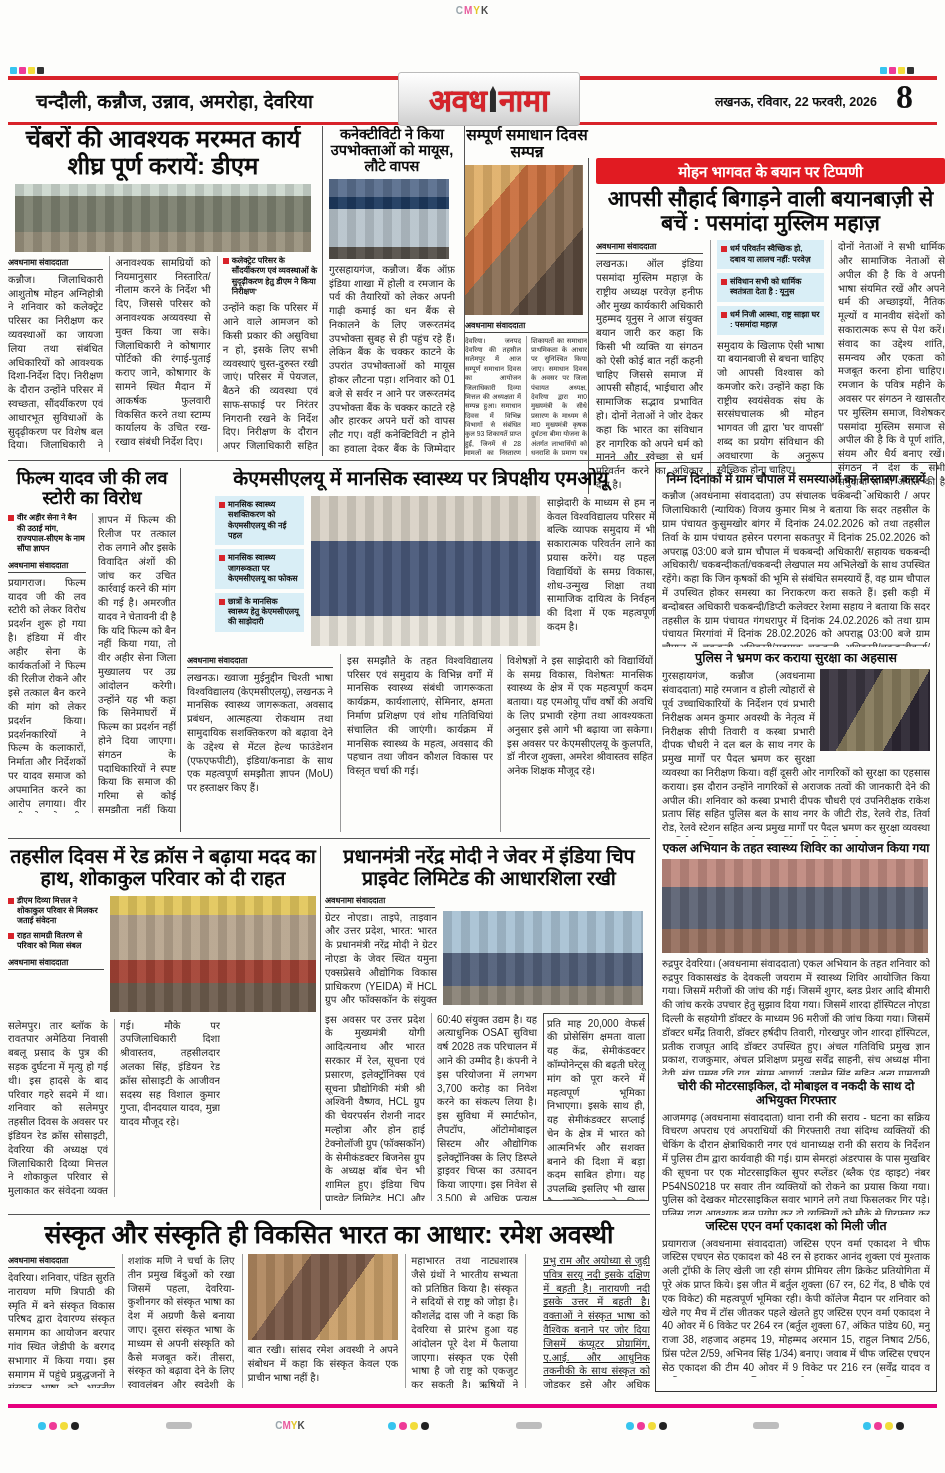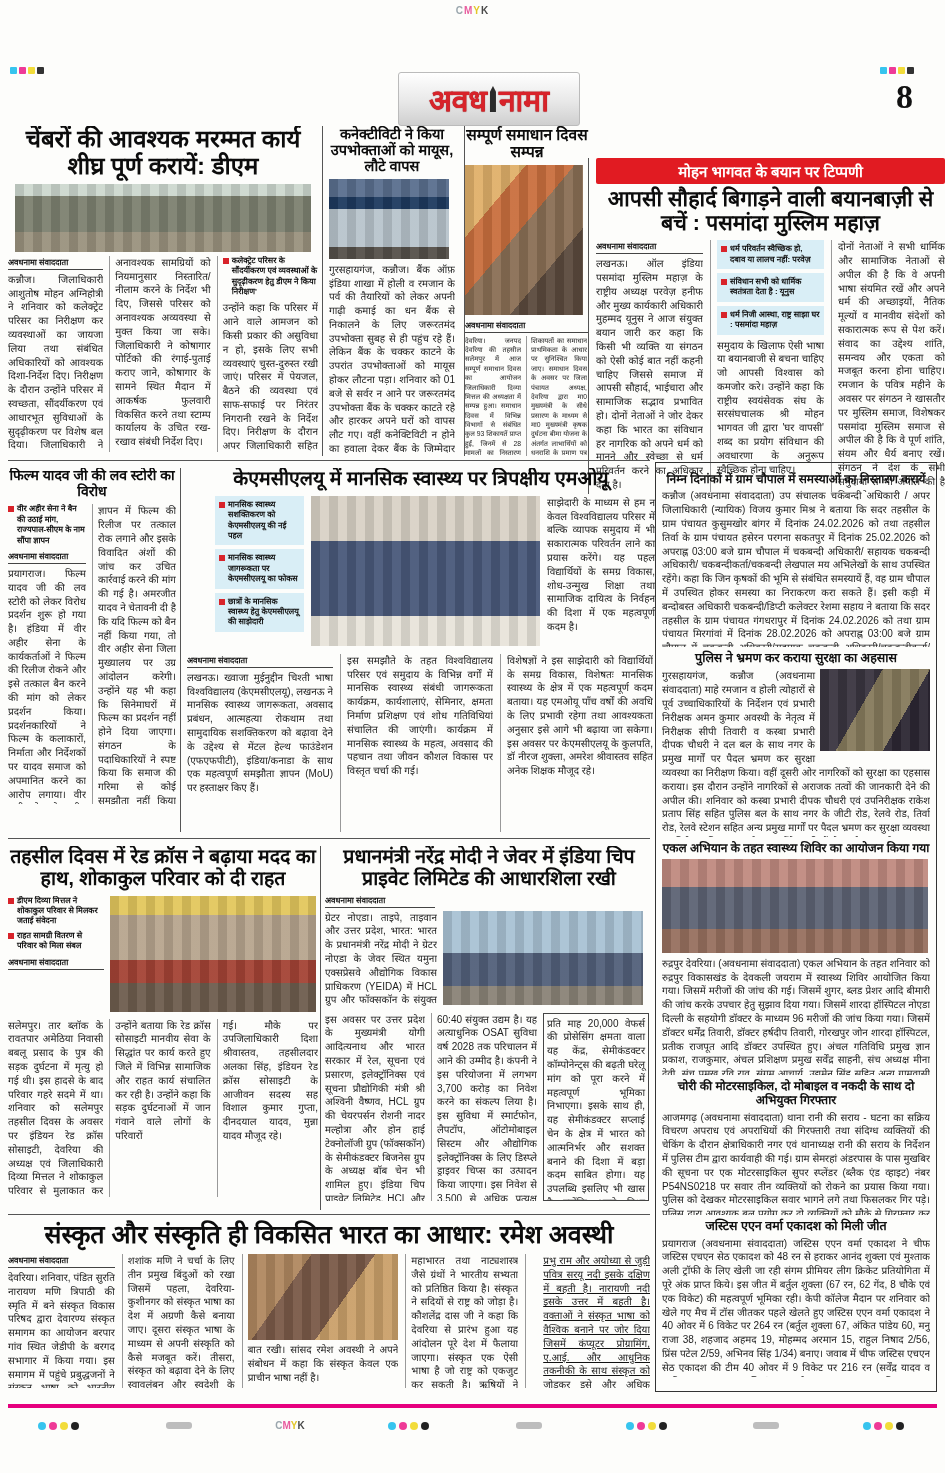--- a/index.html
+++ b/index.html
@@ -63,20 +63,24 @@
     <span class="cmyk-c">C</span><span class="cmyk-m">M</span><span class="cmyk-y">Y</span><span class="cmyk-k">K</span>
   </div>
 
   <div class="abs regmarks" style="left:10px;top:60px;">
     <span class="rm-c"></span><span class="rm-m"></span><span class="rm-y"></span><span class="rm-k"></span>
   </div>
   <div class="abs regmarks" style="left:880px;top:60px;">
     <span class="rm-c"></span><span class="rm-m"></span><span class="rm-y"></span><span class="rm-k"></span>
   </div>
 
+  <div class="abs mast">
+    <div class="mast-editions">चन्दौली, कन्नौज, उन्नाव, अमरोहा, देवरिया</div>
+    <div class="mast-date">लखनऊ, रविवार, 22 फरवरी, 2026</div>
+  </div>
   <div class="abs logo-box">
     <span class="logo-text">अवध</span>
       <span class="logo-minar"></span>
       <span class="logo-text">नामा</span>
   </div>
   <div class="abs pageno">8</div>
 
   <div class="abs" style="left:8px;top:126px;width:310px;height:330px;overflow:hidden;">
     <div class="hl" style="font-size:24px;">चेंबरों की आवश्यक मरम्मत कार्य शीघ्र पूर्ण करायें: डीएम</div>
     <div class="photo ph-a" style="width:296px;height:68px;margin:4px auto 4px;"></div>
@@ -143,21 +147,21 @@
       </div>
       <div class="crule" style="width:108px;padding-left:6px;">
         <div class="body-t">दोनों नेताओं ने सभी धार्मिक और सामाजिक नेताओं से अपील की है कि वे अपनी भाषा संयमित रखें और अपने धर्म की अच्छाइयों, नैतिक मूल्यों व मानवीय संदेशों को सकारात्मक रूप से पेश करें। संवाद का उद्देश्य शांति, समन्वय और एकता को मजबूत करना होना चाहिए। रमजान के पवित्र महीने के अवसर पर संगठन ने खासतौर पर मुस्लिम समाज, विशेषकर पसमांदा मुस्लिम समाज से अपील की है कि वे पूर्ण शांति, संयम और धैर्य बनाए रखें। संगठन ने देश के सभी समुदायों से भी अपील की है कि वे परस्पर सम्मान, भाईचारा और सामंजस्य बनाए रखें। धर्म निजी आस्था का विषय है और राष्ट्र सबका साझा घर है, जिसकी गरिमा बनाए रखना सबकी साझा जिम्मेदारी है।</div>
       </div>
     </div>
   </div>
 
   <div class="abs hr" style="left:8px;top:460px;width:642px;"></div>
 
   <div class="abs" style="left:8px;top:468px;width:168px;height:364px;overflow:hidden;">
-    <div class="hl" style="font-size:14px;">फिल्म यादव जी की लव स्टोरी का विरोध</div>
+    <div class="hl" style="font-size:18px;">फिल्म यादव जी की लव स्टोरी का विरोध</div>
     <div class="colrow" style="gap:6px;margin-top:5px;height:300px;">
       <div style="width:80px;">
         <div class="bullet">
             <span class="sq"></span>
             <span>वीर अहीर सेना ने बैन की उठाई मांग, राज्यपाल-सीएम के नाम सौंपा ज्ञापन</span>
           </div>
         <div class="byline">अवधनामा संवाददाता</div>
         <div class="body-t">प्रयागराज। फिल्म यादव जी की लव स्टोरी को लेकर विरोध प्रदर्शन शुरू हो गया है। हंडिया में वीर अहीर सेना के कार्यकर्ताओं ने फिल्म की रिलीज रोकने और इसे तत्काल बैन करने की मांग को लेकर प्रदर्शन किया। प्रदर्शनकारियों ने फिल्म के कलाकारों, निर्माता और निर्देशकों पर यादव समाज को अपमानित करने का आरोप लगाया। वीर अहीर सेना के राष्ट्रीय अध्यक्ष अमरजीत यादव ने प्रदर्शन के दौरान कार्यकर्ताओं संग राज्यपाल और मुख्यमंत्री को संबोधित एक ज्ञापन एसडीएम हंडिया को सौंपा।</div>
       </div>
       <div class="crule" style="width:80px;padding-left:5px;">
@@ -237,23 +241,20 @@
             <span class="sq"></span>
             <span>राहत सामग्री वितरण से परिवार को मिला संबल</span>
           </div>
         <div class="byline">अवधनामा संवाददाता</div>
       </div>
       <div class="photo ph-l" style="width:206px;height:116px;"></div>
     </div>
     <div class="colrow" style="gap:6px;margin-top:5px;height:178px;">
       <div style="width:100px;">
           <div class="body-t">सलेमपुर। तार ब्लॉक के रावतपार अमेठिया निवासी बबलू प्रसाद के पुत्र की सड़क दुर्घटना में मृत्यु हो गई थी। इस हादसे के बाद परिवार गहरे सदमे में था। शनिवार को सलेमपुर तहसील दिवस के अवसर पर इंडियन रेड क्रॉस सोसाइटी, देवरिया की अध्यक्ष एवं जिलाधिकारी दिव्या मित्तल ने शोकाकुल परिवार से मुलाकात कर संवेदना व्यक्त की तथा राहत सामग्री जिसमें किचन सेट, खाद्य, चादर, साबुन, पेस्ट, बरतन, तेल, सोलर लैम्प व मच्छरदानी प्रदान की। वहीं रोटरी क्लब ने कंबल भेंट कर अपना सहयोग किया। जिलाधिकारी ने कहा कि यह घटना अत्यंत दुखद है और</div>
-        </div>
-      <div class="crule" style="width:100px;padding-left:5px;">
-          <div class="body-t">उन्होंने बताया कि रेड क्रॉस सोसाइटी मानवीय सेवा के सिद्धांत पर कार्य करते हुए जिले में विभिन्न सामाजिक और राहत कार्य संचालित कर रही है। उन्होंने कहा कि सड़क दुर्घटनाओं में जान गंवाने वाले लोगों के परिवारों</div>
         </div>
       <div class="crule" style="width:100px;padding-left:5px;">
           <div class="body-t">गई। मौके पर उपजिलाधिकारी दिशा श्रीवास्तव, तहसीलदार अलका सिंह, इंडियन रेड क्रॉस सोसाइटी के आजीवन सदस्य सह विशाल कुमार गुप्ता, दीनदयाल यादव, मुन्ना यादव मौजूद रहे।</div>
         </div>
     </div>
   </div>
 
   <div class="abs vline" style="left:320px;top:846px;width:328px;height:364px;padding-left:4px;overflow:hidden;">
     <div class="hl" style="font-size:19.5px;">प्रधानमंत्री नरेंद्र मोदी ने जेवर में इंडिया चिप प्राइवेट लिमिटेड की आधारशिला रखी</div>
     <div class="byline" style="margin-top:4px;width:110px;">अवधनामा संवाददाता</div>

